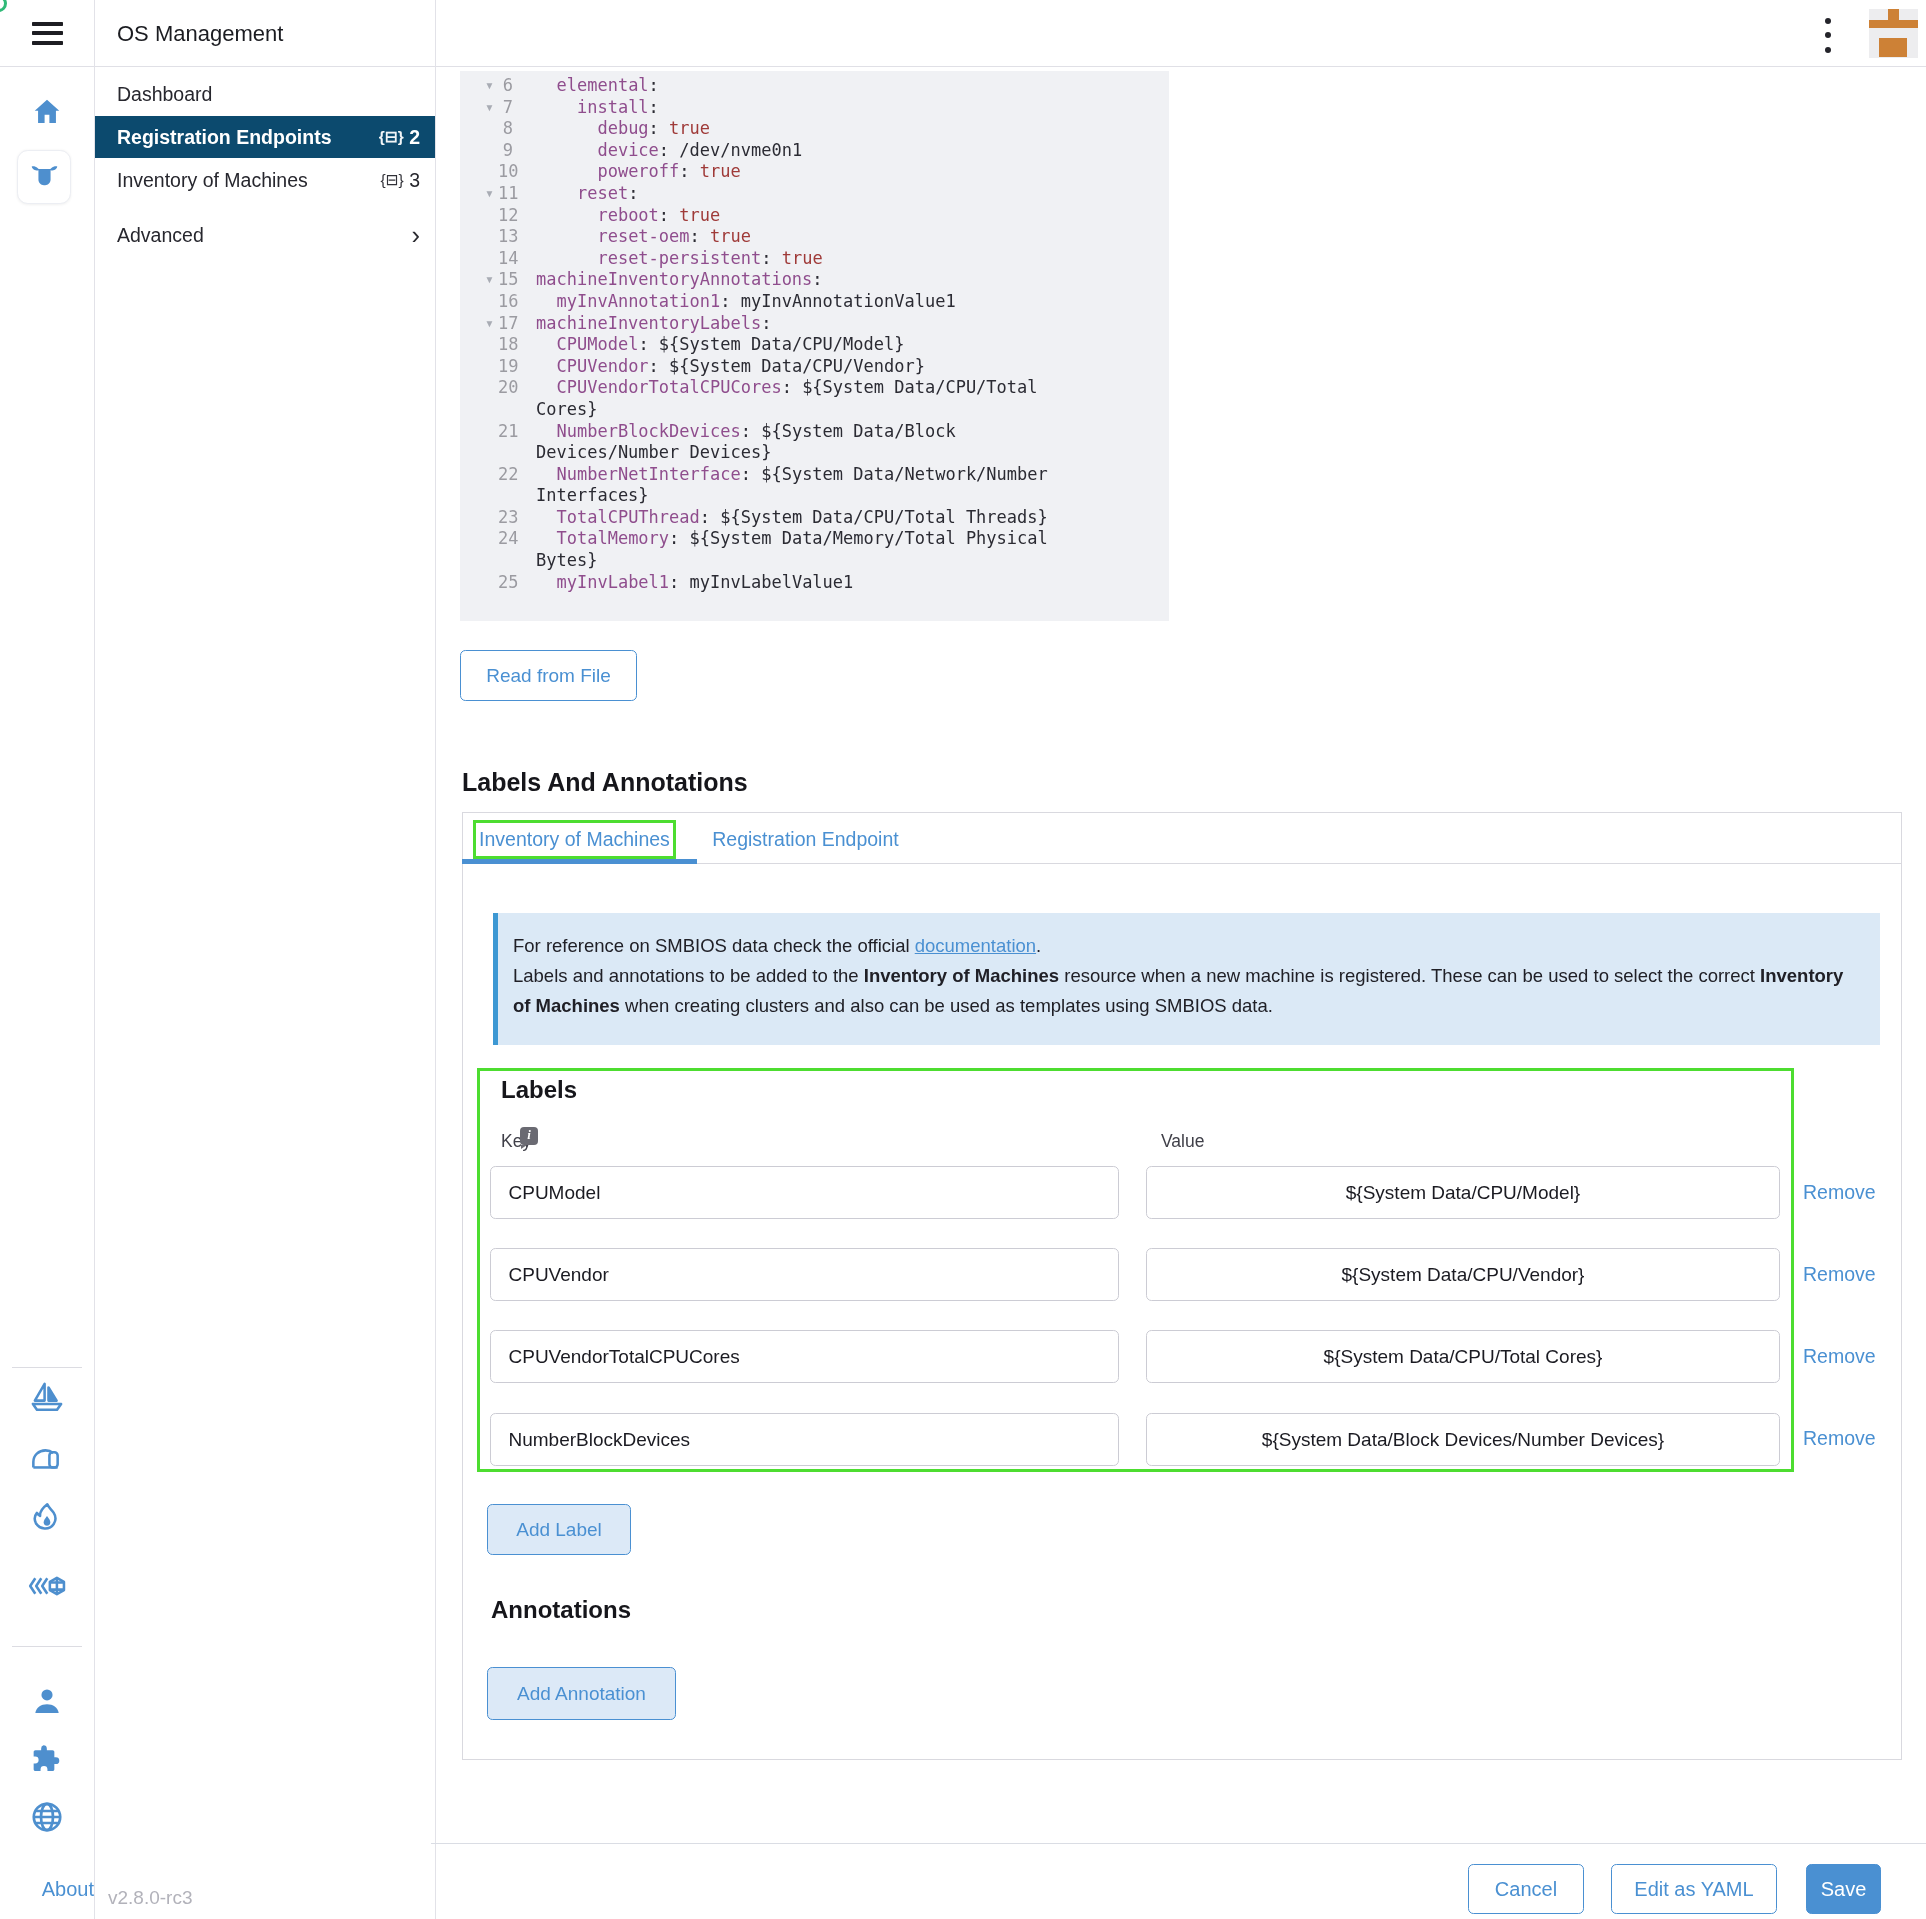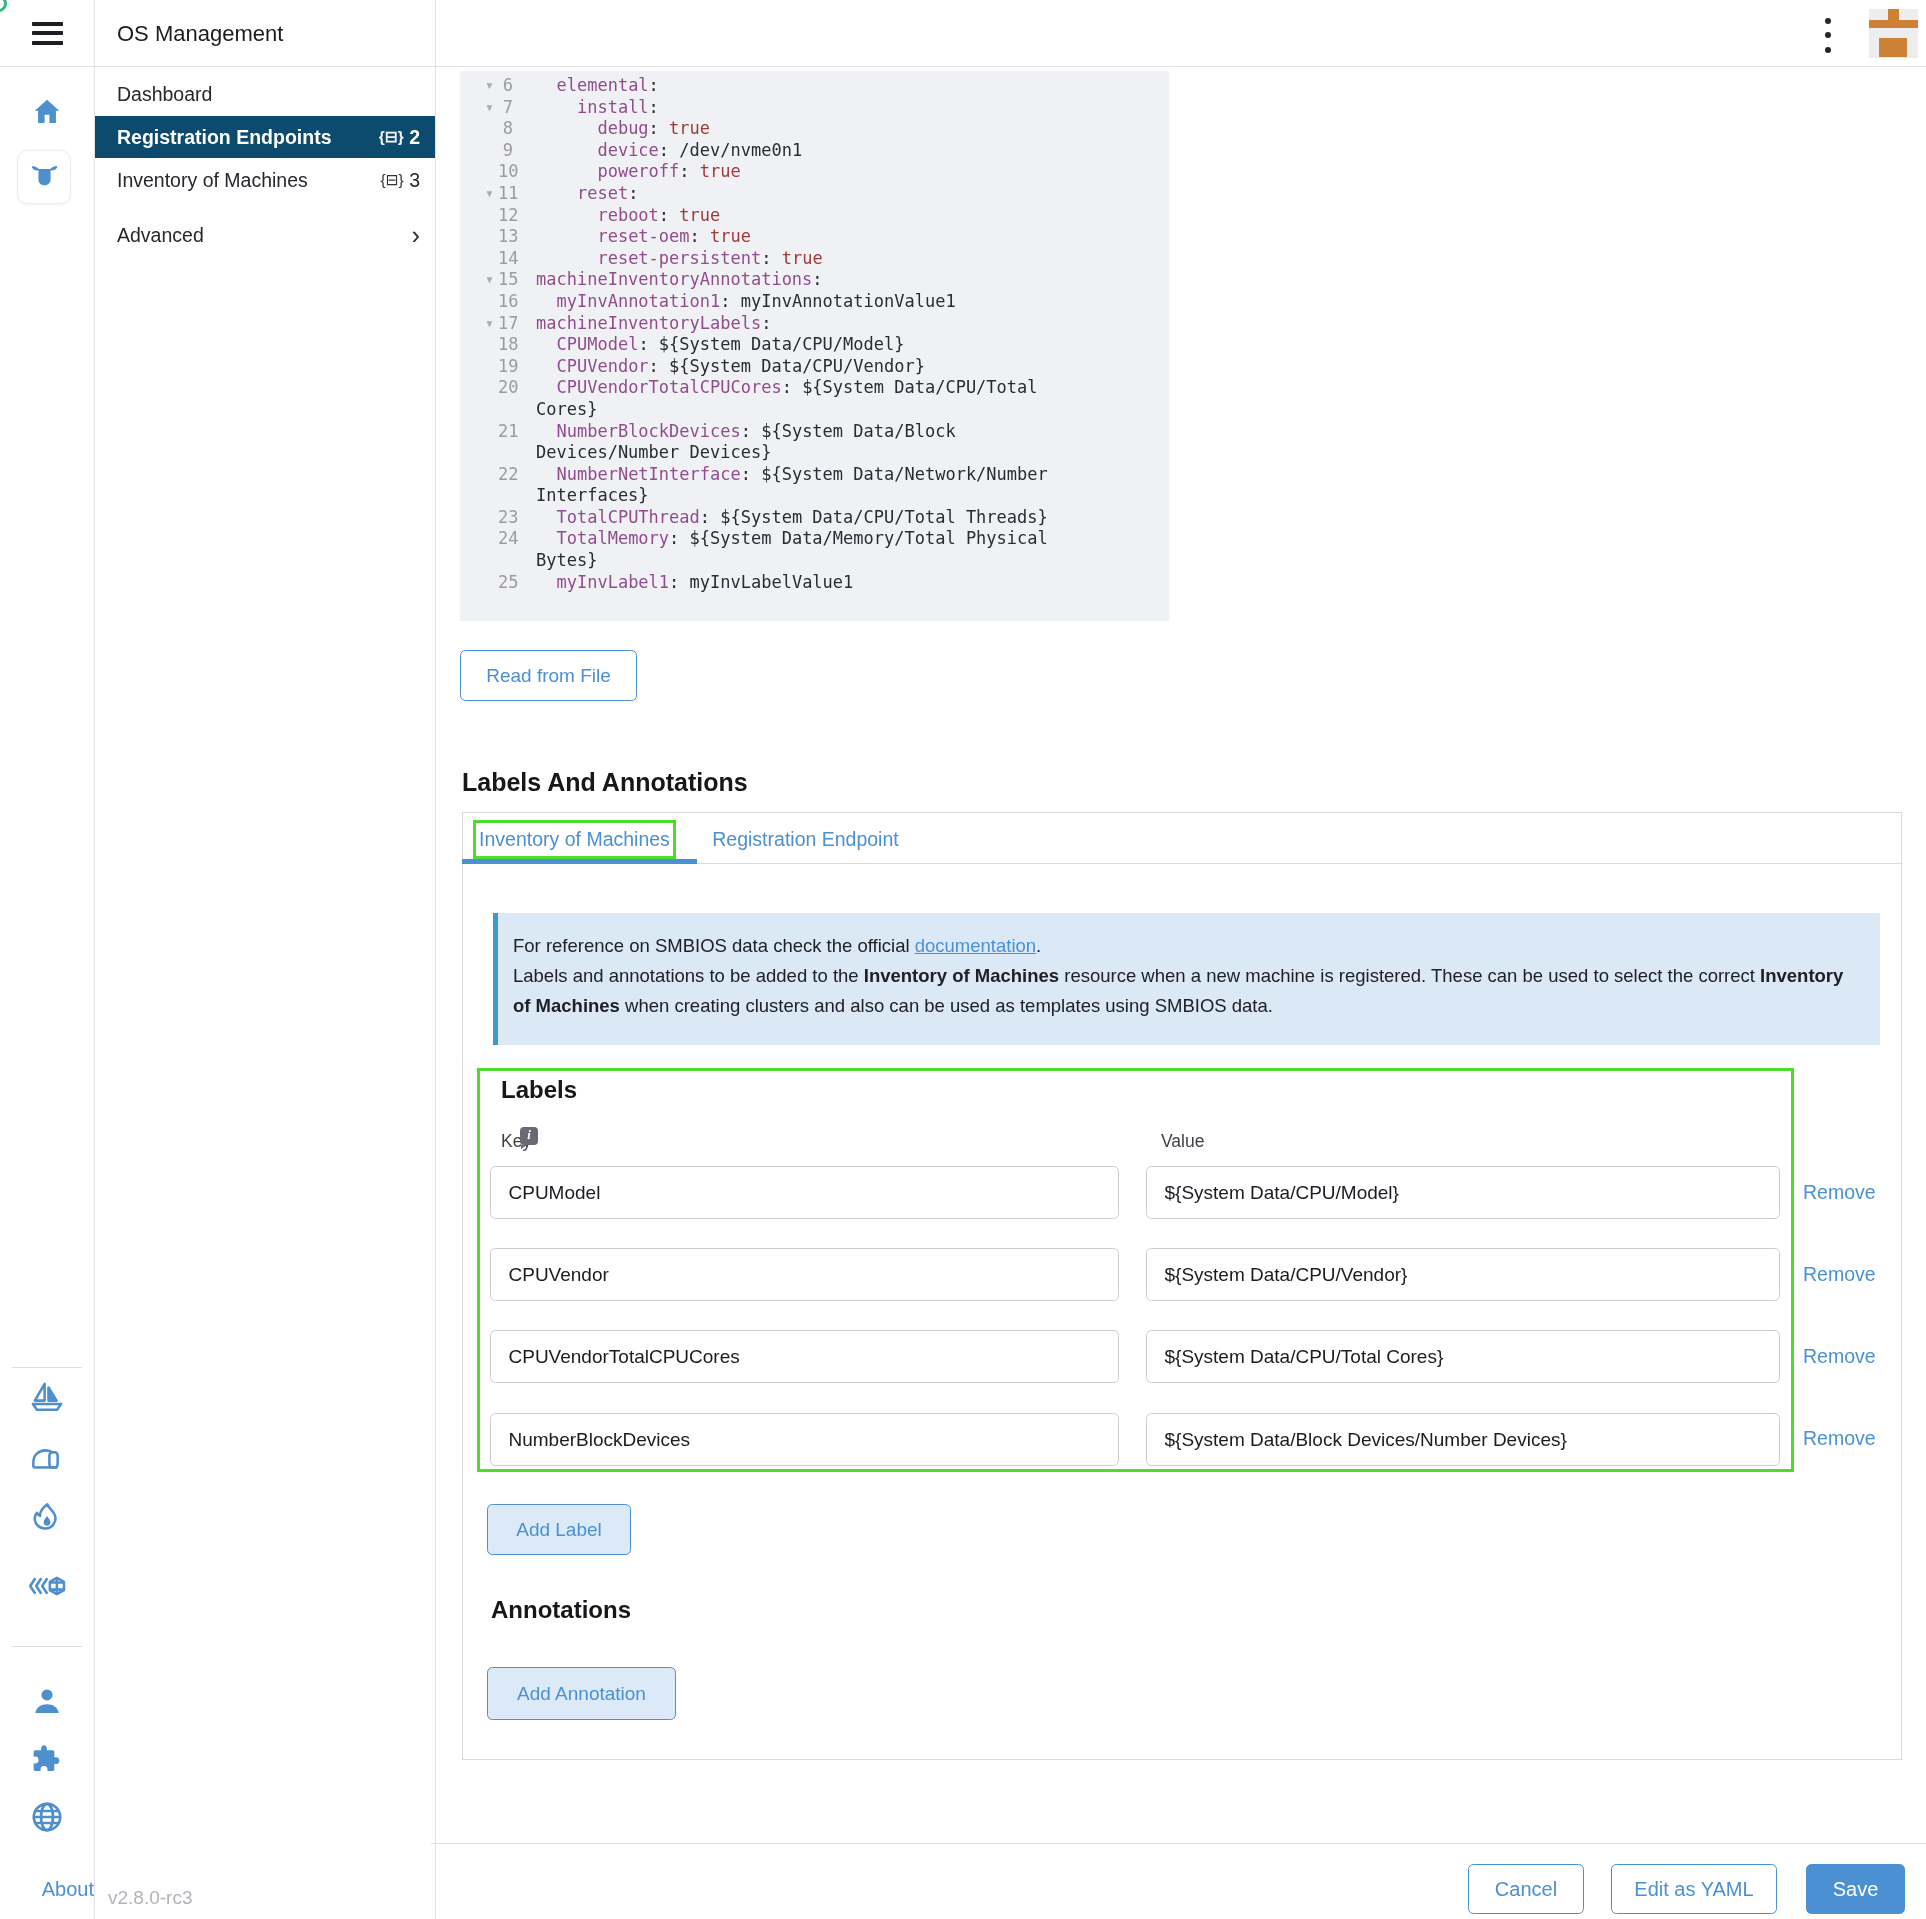--- a/index.html
+++ b/index.html
@@ -77,21 +77,21 @@
 
   
   .green-box { position:absolute; left:477px; top:1068px; width:1317px; height:404px; border:3.4px solid #4ddd30; background:#fff; }
   .labels-h { position:absolute; left:501px; top:1076px; font-size:24px; font-weight:600; color:#16161b; }
   .col-h { position:absolute; top:1131px; font-size:17.5px; color:#3f3f48; }
   .info-ic { position:absolute; left:520px; top:1127px; width:18px; height:17.5px; background:#6a6a72; border-radius:4px; color:#fff; font-size:12.8px; font-style:italic; font-weight:700; font-family:"Liberation Serif", serif; text-align:center; line-height:17.5px; }
   .info-ic:after { content:""; position:absolute; left:0.7px; bottom:-4px; border-left:6px solid #6a6a72; border-bottom:4.7px solid transparent; }
   .lrow { position:absolute; left:0; width:1926px; height:53px; }
   .kin, .vin { position:absolute; height:53px; border:0.7px solid #ccccd4; border-radius:5.4px; background:#fff; font-size:19px; color:#1b1b22; padding:0 17.5px; font-family:"Liberation Sans", sans-serif; }
   .kin { left:490px; width:629px; }
-  .vin { left:1146px; width:634px; }
+  .vin { left:1146px; width:634px;text-align:center; }
   .rml { position:absolute; left:1803px; font-size:19.5px; color:#4a90d2; cursor:pointer; line-height:23px; }
   .ann-h { position:absolute; left:491px; top:1596px; font-size:24px; font-weight:600; color:#16161b; }
 
   
   .fdiv { position:absolute; left:431px; top:1843px; width:1495px; height:1.3px; background:#dadde4; }
 </style>
 </head>
 <body>
 
 <div class="header"></div>
@@ -359,14 +359,14 @@
 <a class="rml" style="top:1427px;">Remove</a>
 
 <div class="btn-soft" style="left:487px; top:1504px; width:144px; height:51px;">Add Label</div>
 
 <div class="ann-h">Annotations</div>
 <div class="btn-soft" style="left:487px; top:1667px; width:189px; height:53px;">Add Annotation</div>
 
 <div class="fdiv"></div>
 <div class="btn-outline ft" style="left:1468px; top:1864px; width:116px; height:50px;">Cancel</div>
 <div class="btn-outline ft" style="left:1611px; top:1864px; width:166px; height:50px;">Edit as YAML</div>
-<div class="btn-solid" style="left:1806px; top:1864px; width:99px; height:50px;">Save</div>
+<div class="btn-solid" style="left:1806px; top:1864px; width:75px; height:50px;">Save</div>
 
 
 </body></html>

